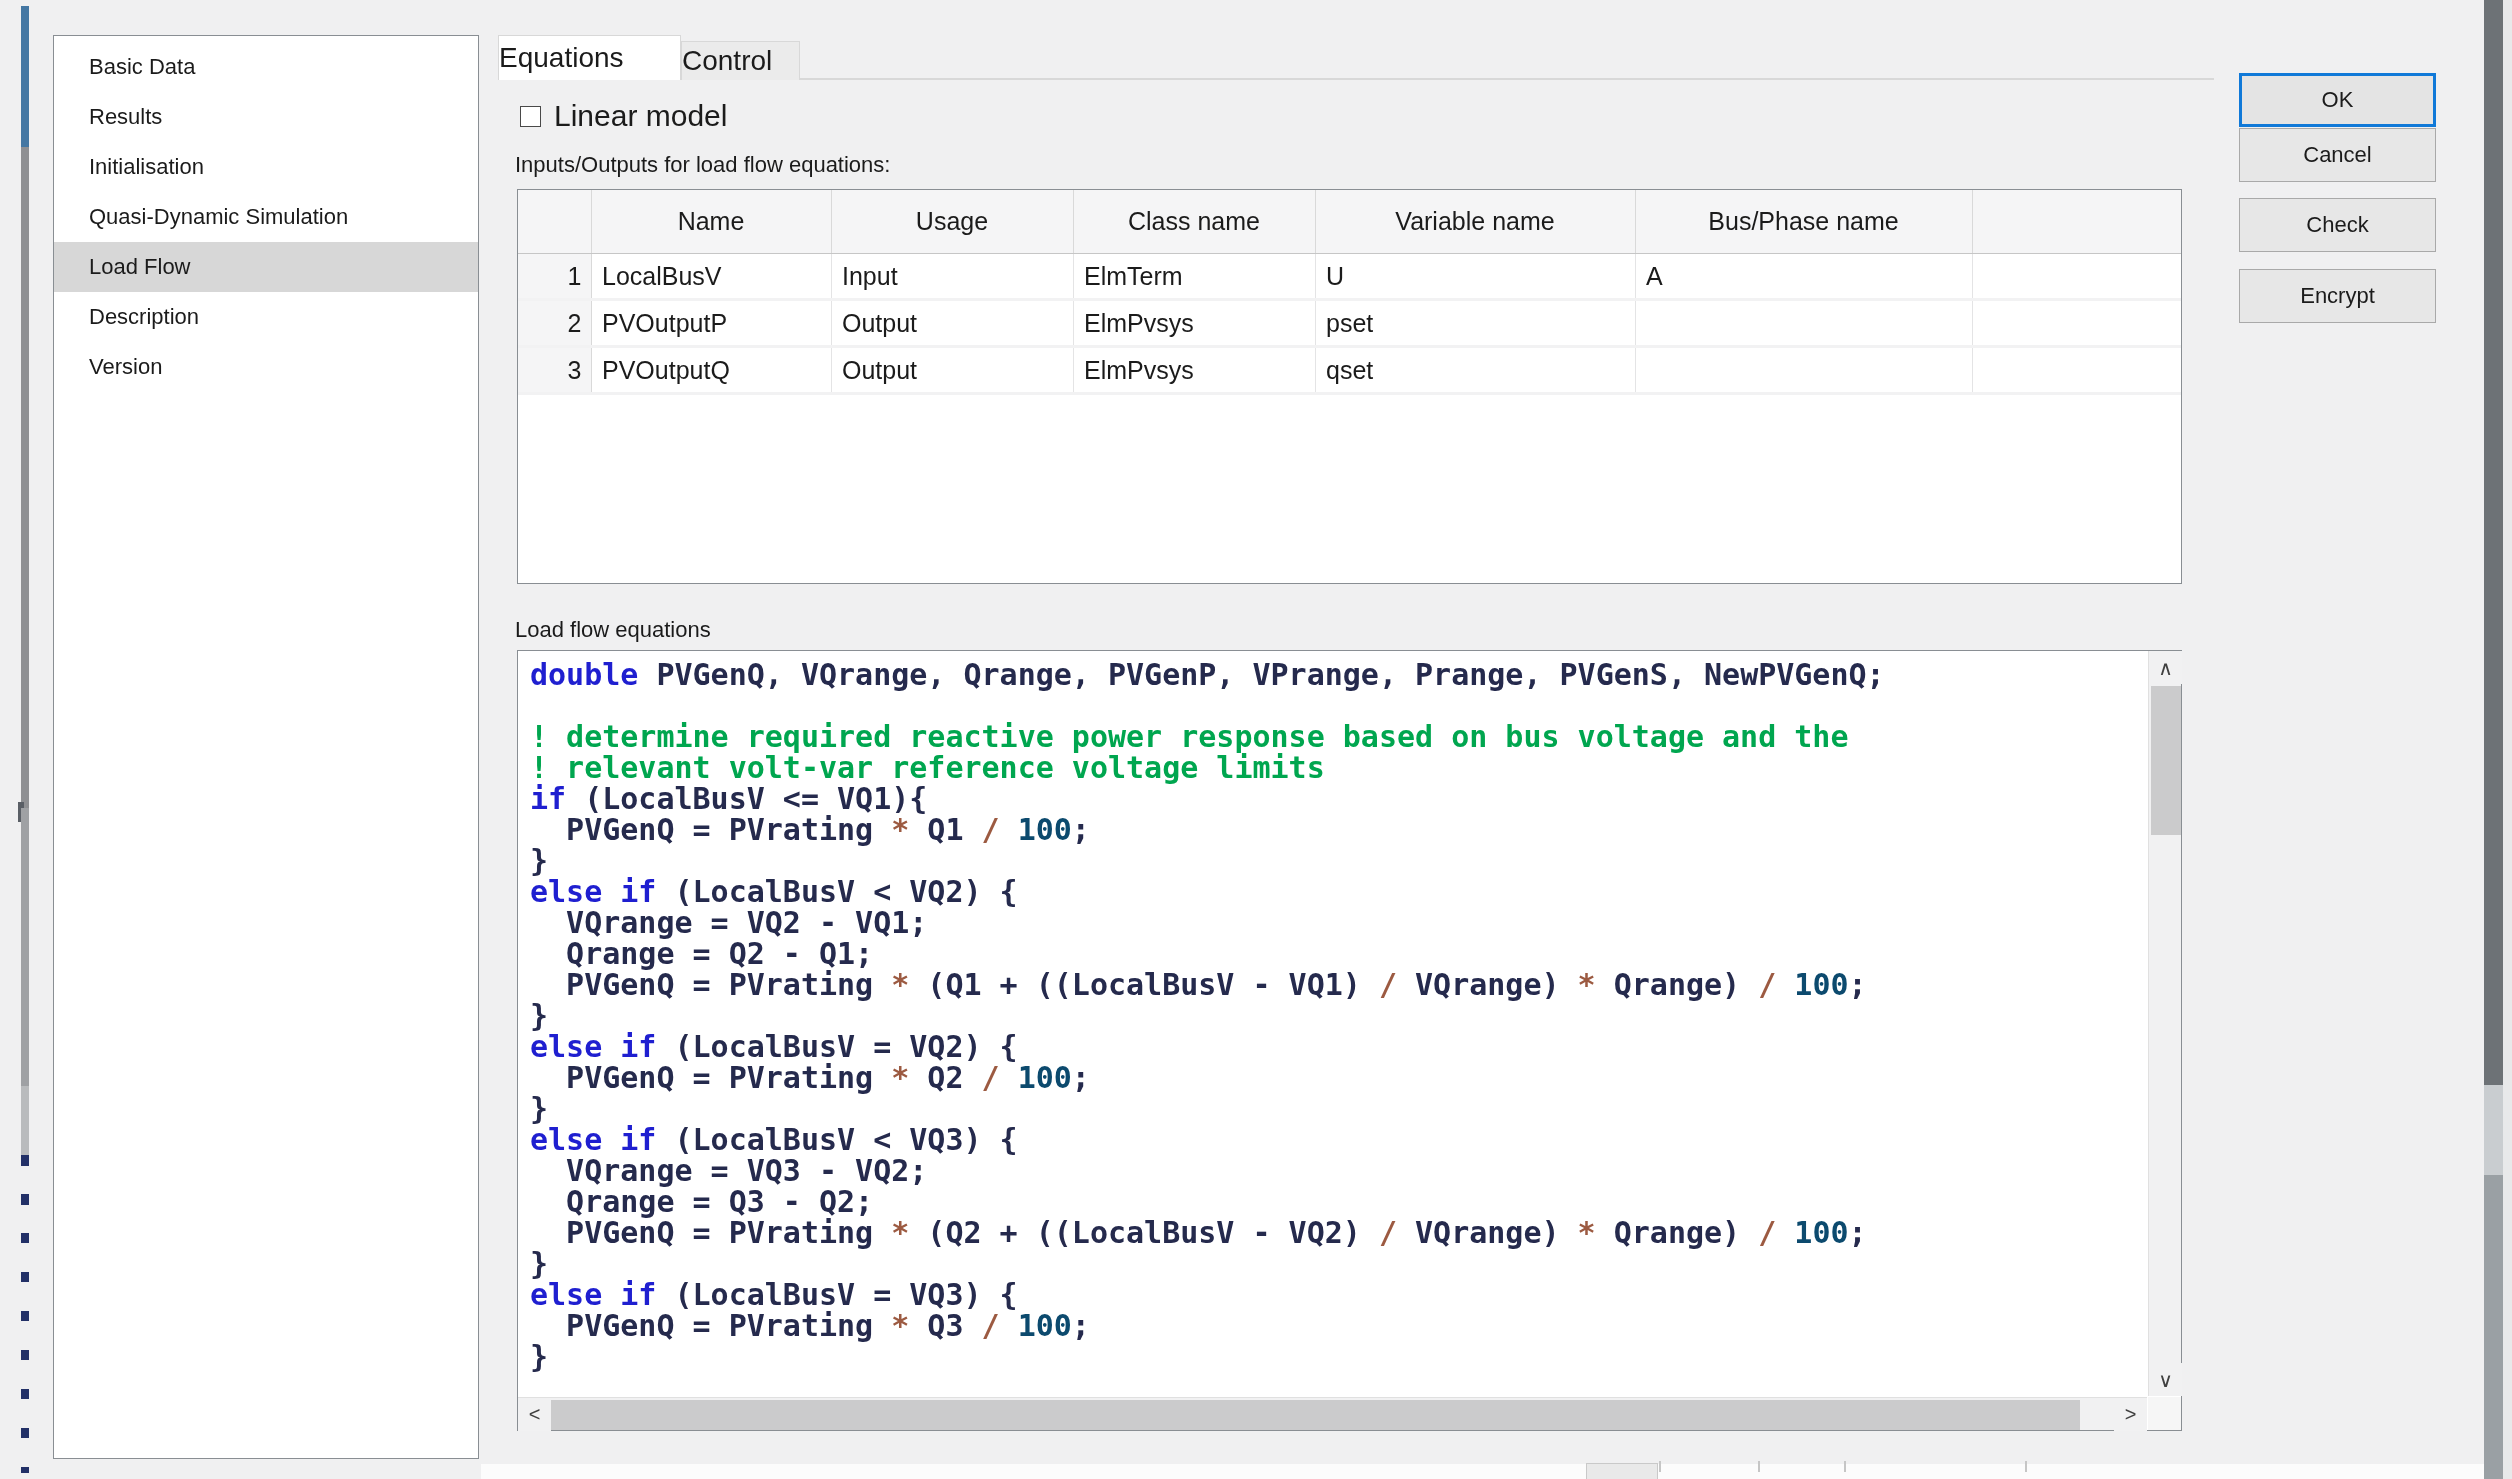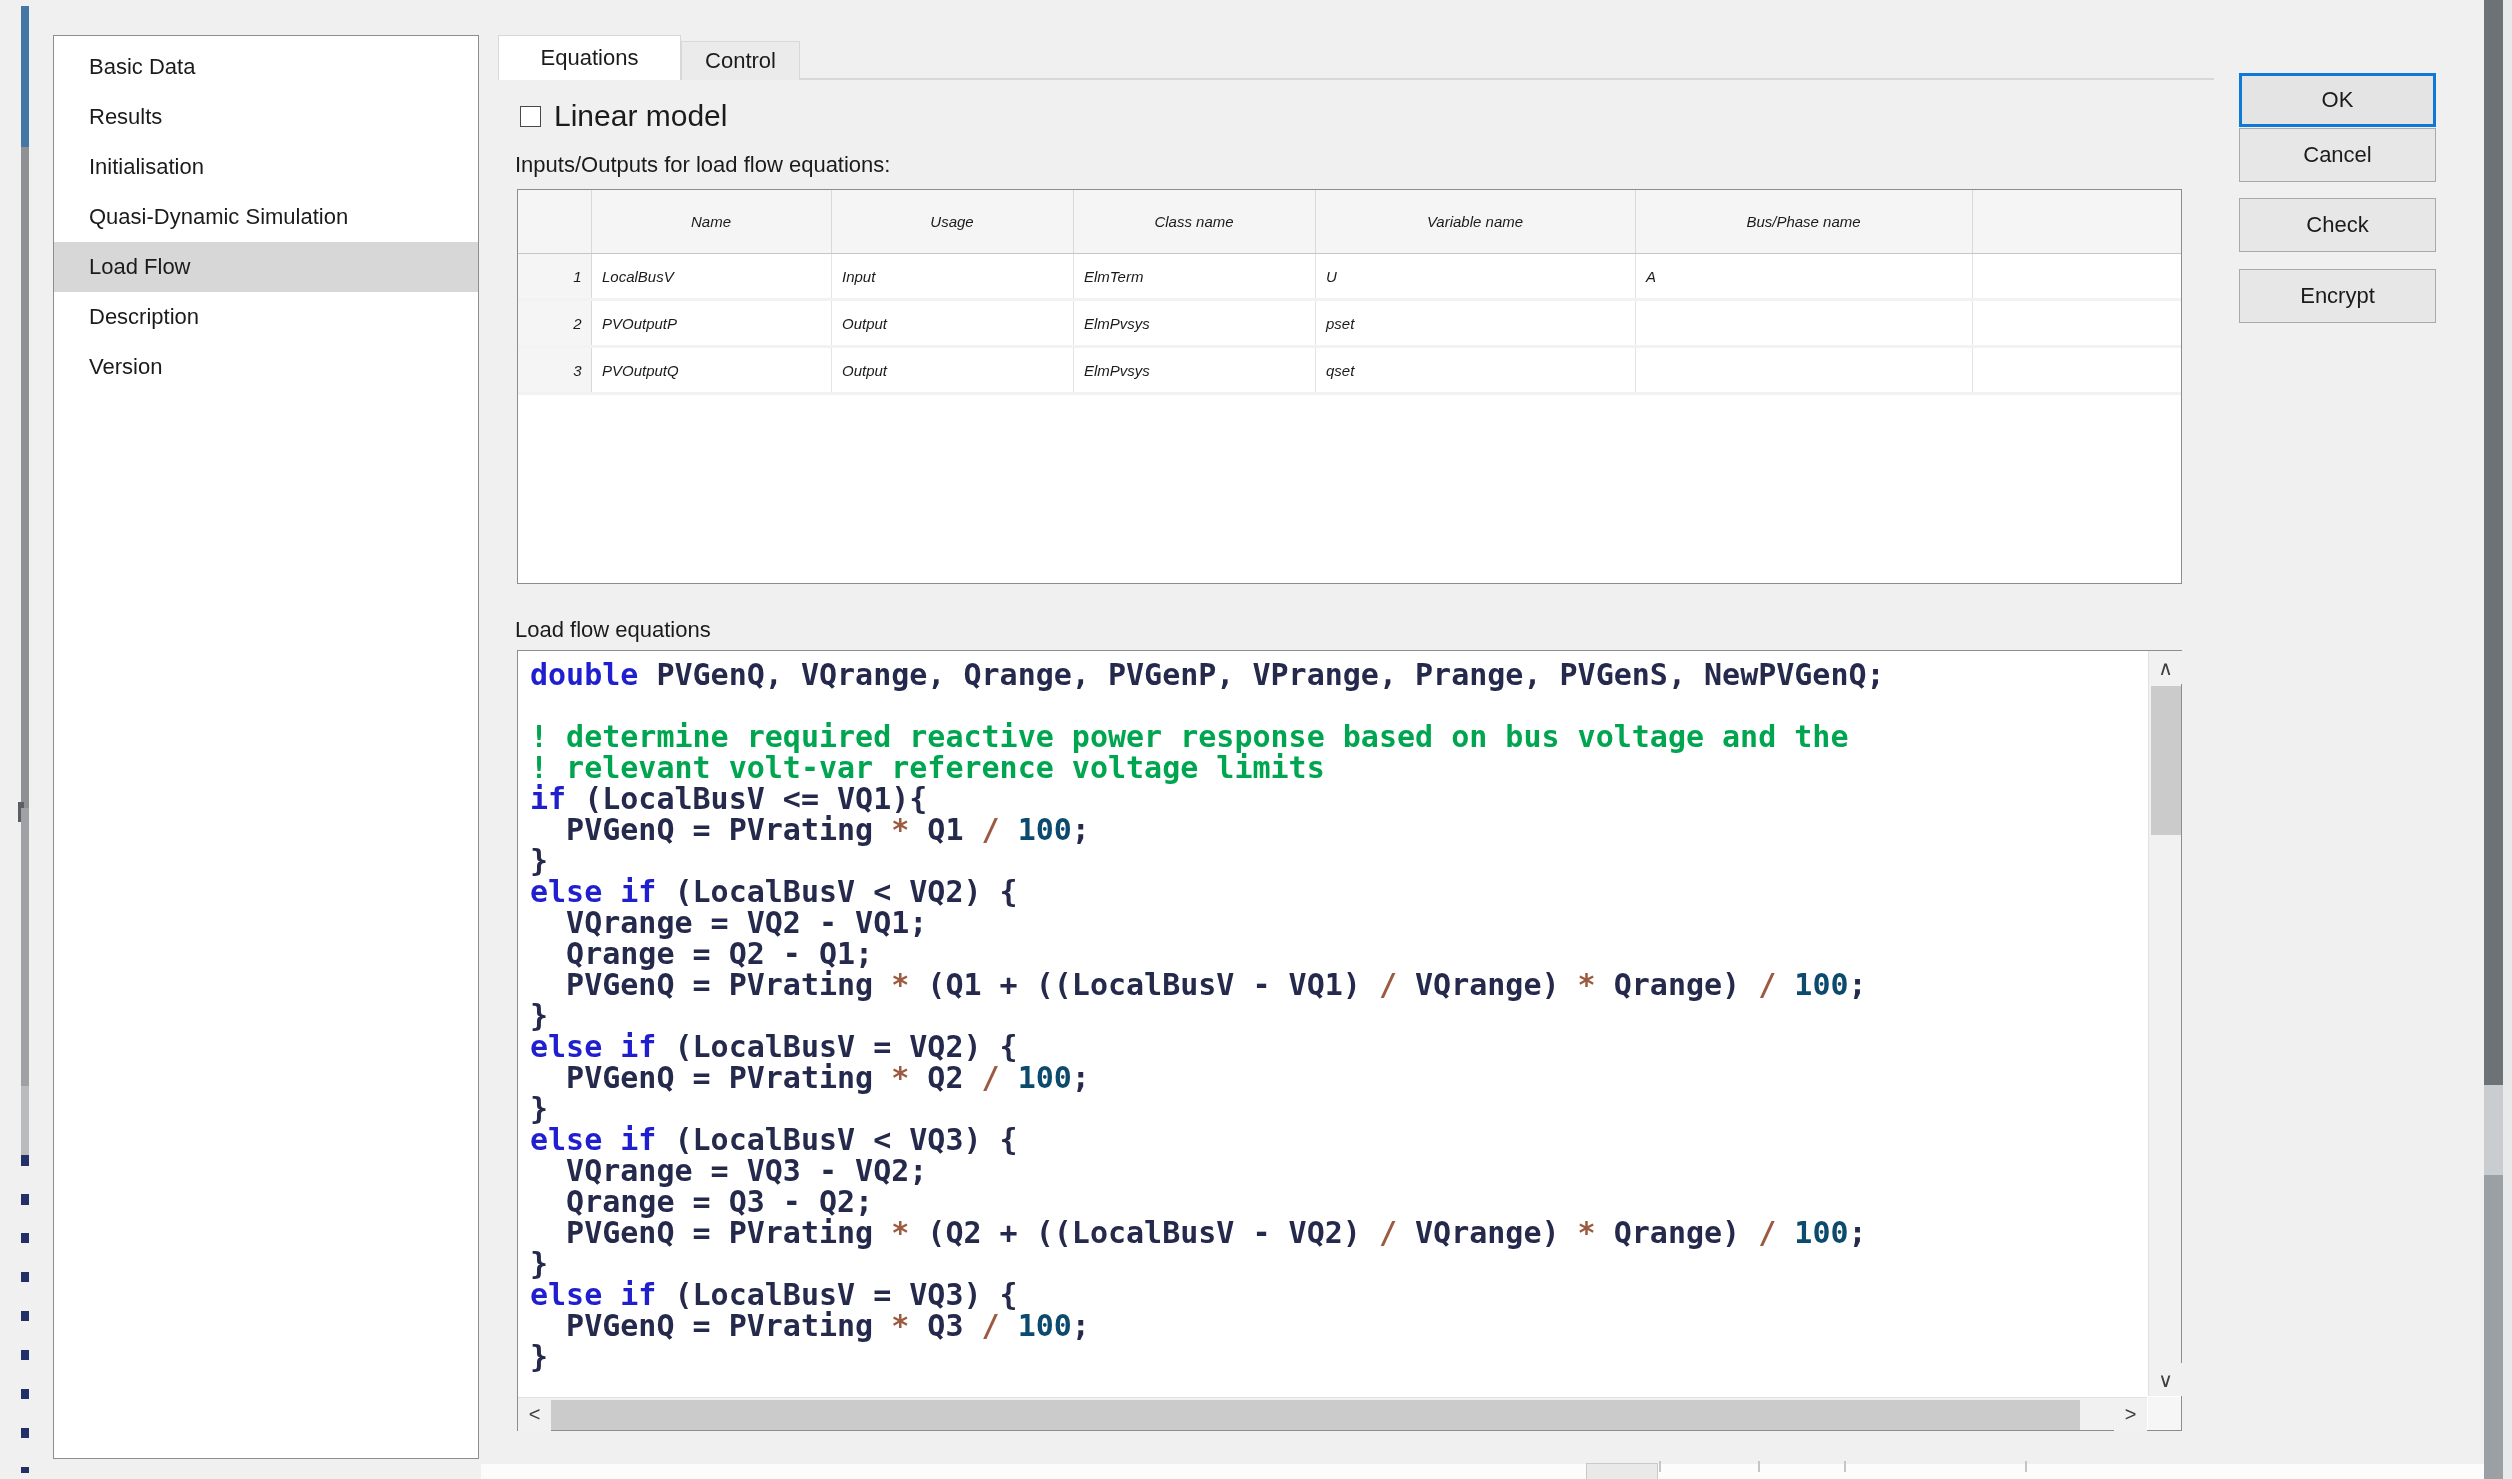--- a/index.html
+++ b/index.html
@@ -14,37 +14,37 @@
   .dashes{background:repeating-linear-gradient(180deg,#223067 0 10.5px,transparent 10.5px 39px);}
 
   
   .sidebar{left:53px;top:35px;width:426px;height:1424px;background:#ffffff;
            border:1.5px solid #898e93;box-sizing:border-box;padding-top:6px;}
   .sb-item{height:50px;line-height:50px;padding-left:35px;font-size:22px;cursor:default;}
   .sb-item.selected{background:#d7d7d7;}
 
   
   .tab-underline{left:498px;top:78px;width:1716px;height:1.5px;background:#d8d8d8;}
-  .tab{display:flex;align-items:center;justify-content:center;font-size:22px;
+  .tab{display:flex;align-items:center;font-size:28px;
        border:1.5px solid #d8d8d8;border-bottom:none;box-sizing:border-box;}
   .tab-active{left:498px;top:35px;width:183px;height:45px;background:#ffffff;z-index:3;}
   .tab-idle{left:681px;top:41px;width:119px;height:39px;background:#ebebeb;z-index:2;}
 
   
   .cb-box{left:520px;top:106px;width:21px;height:21px;background:#fff;
           border:1.5px solid #494949;box-sizing:border-box;}
   .cb-label{left:554px;top:105px;height:22.5px;line-height:22.5px;font-size:30px;}
 
   .caption{left:515px;top:152px;font-size:22px;}
   .eq-label{left:515px;top:617px;font-size:22px;}
 
   
   .tbl-wrap{left:517px;top:189px;width:1665px;height:395px;background:#fff;
             border:1.5px solid #898e93;box-sizing:border-box;overflow:hidden;}
-  table.io{border-collapse:collapse;table-layout:fixed;width:1662px;font-size:15px;color:#1b1b1b;font-style:italic;}
+  table.io{border-collapse:collapse;table-layout:fixed;width:1662px;font-size:25px;color:#1b1b1b;}
   table.io th{height:63px;background:#f5f5f6;font-weight:normal;text-align:center;
               border-right:0.8px solid #d9d9d9;border-bottom:1.5px solid #c6c6c6;padding:0;}
   table.io td{height:44px;border-right:0.8px solid #e4e4e5;border-bottom:3px solid #f2f2f3;
               padding:0 0 0 10.5px;background:#fff;overflow:hidden;white-space:nowrap;}
   table.io td.rownum{background:#f5f5f6;text-align:right;padding:0 9px 0 0;
                      border-right:0.8px solid #d9d9d9;}
   table.io th:last-child,table.io td:last-child{border-right:none;}
 
   
   .codebox{left:517px;top:650px;width:1665px;height:781px;background:#fff;

